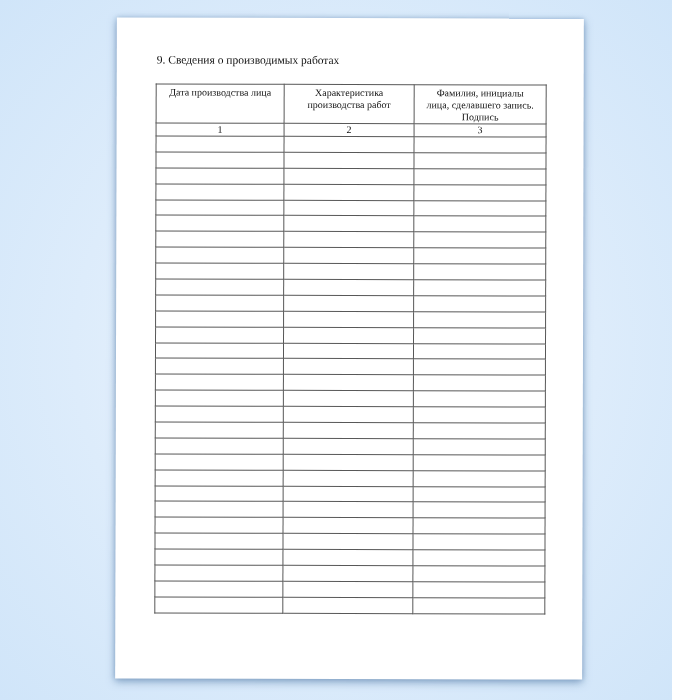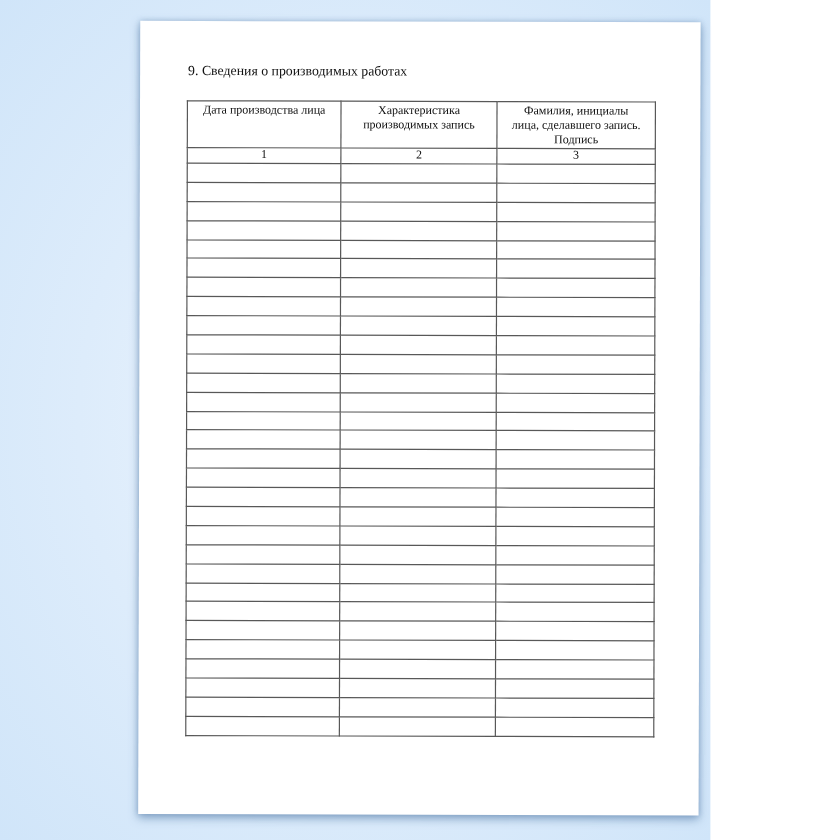--- a/index.html
+++ b/index.html
@@ -3,21 +3,21 @@
 <meta charset="utf-8">
 <style>
   html, body {
     margin: 0; padding: 0;
   }
   body {
     width: 700px; height: 700px; overflow: hidden;
     font-family: "Liberation Serif", serif;
   }
   .stage {
-    position: relative; width: 592px; height: 700px;
+    position: relative; width: 672px; height: 700px;
     background: radial-gradient(ellipse at 50% 50%, #eff6fe 0%, #ddecfb 55%, #d0e5f9 100%);
   }
   .paper {
     position: absolute; left: 116px; top: 18px;
     width: 467px; height: 661px;
     background: #ffffff;
     box-shadow: 0 3px 8px rgba(110, 145, 184, 0.8), 0 0 4px rgba(110, 145, 184, 0.45);
     transform: rotate(0.15deg);
     box-sizing: border-box;
   }
@@ -74,21 +74,21 @@
       <table class="works">
         <colgroup>
           <col class="c1">
             <col class="c2">
             <col class="c3">
         </colgroup>
         <thead>
           <tr>
             <th>Дата производства лица</th>
             <th>Характеристика
-производимых запись</th>
+производства работ</th>
             <th>Фамилия, инициалы
 лица, сделавшего запись.
 Подпись</th>
           </tr>
           <tr class="nums">
             <td>1</td>
             <td>2</td>
             <td>3</td>
           </tr>
         </thead>

